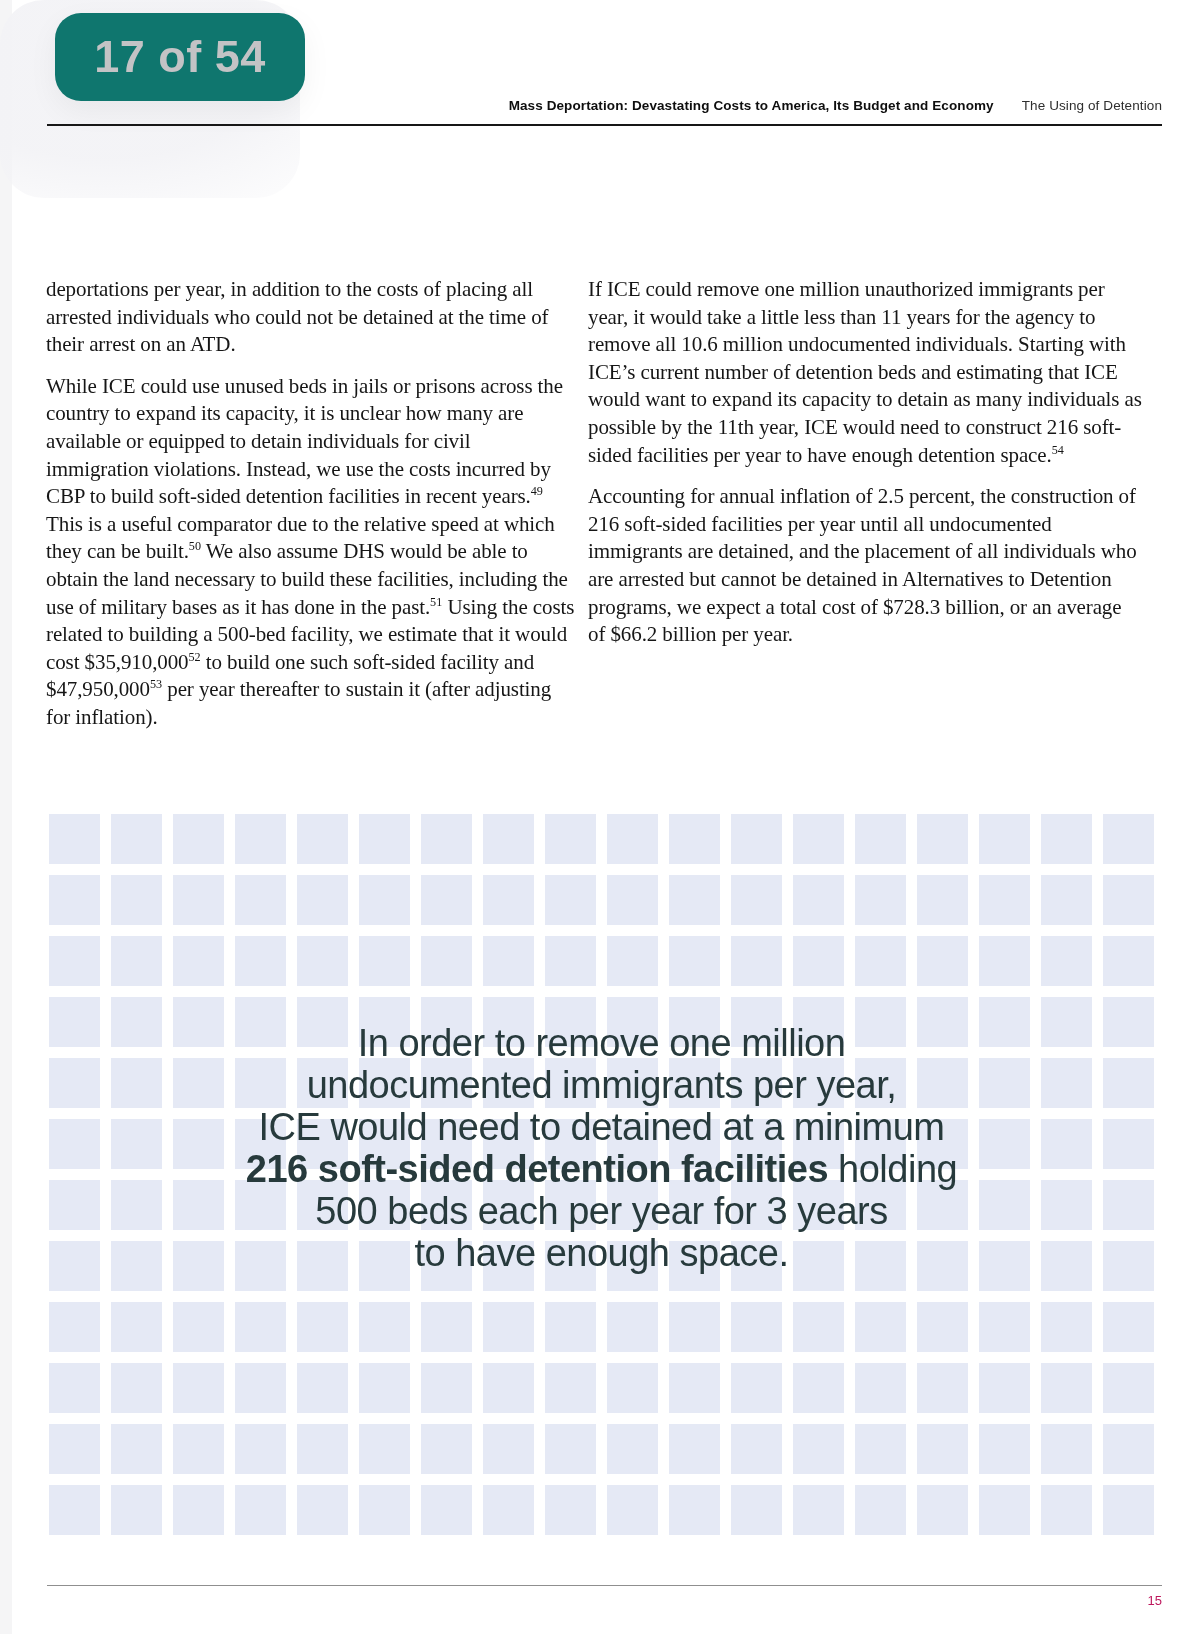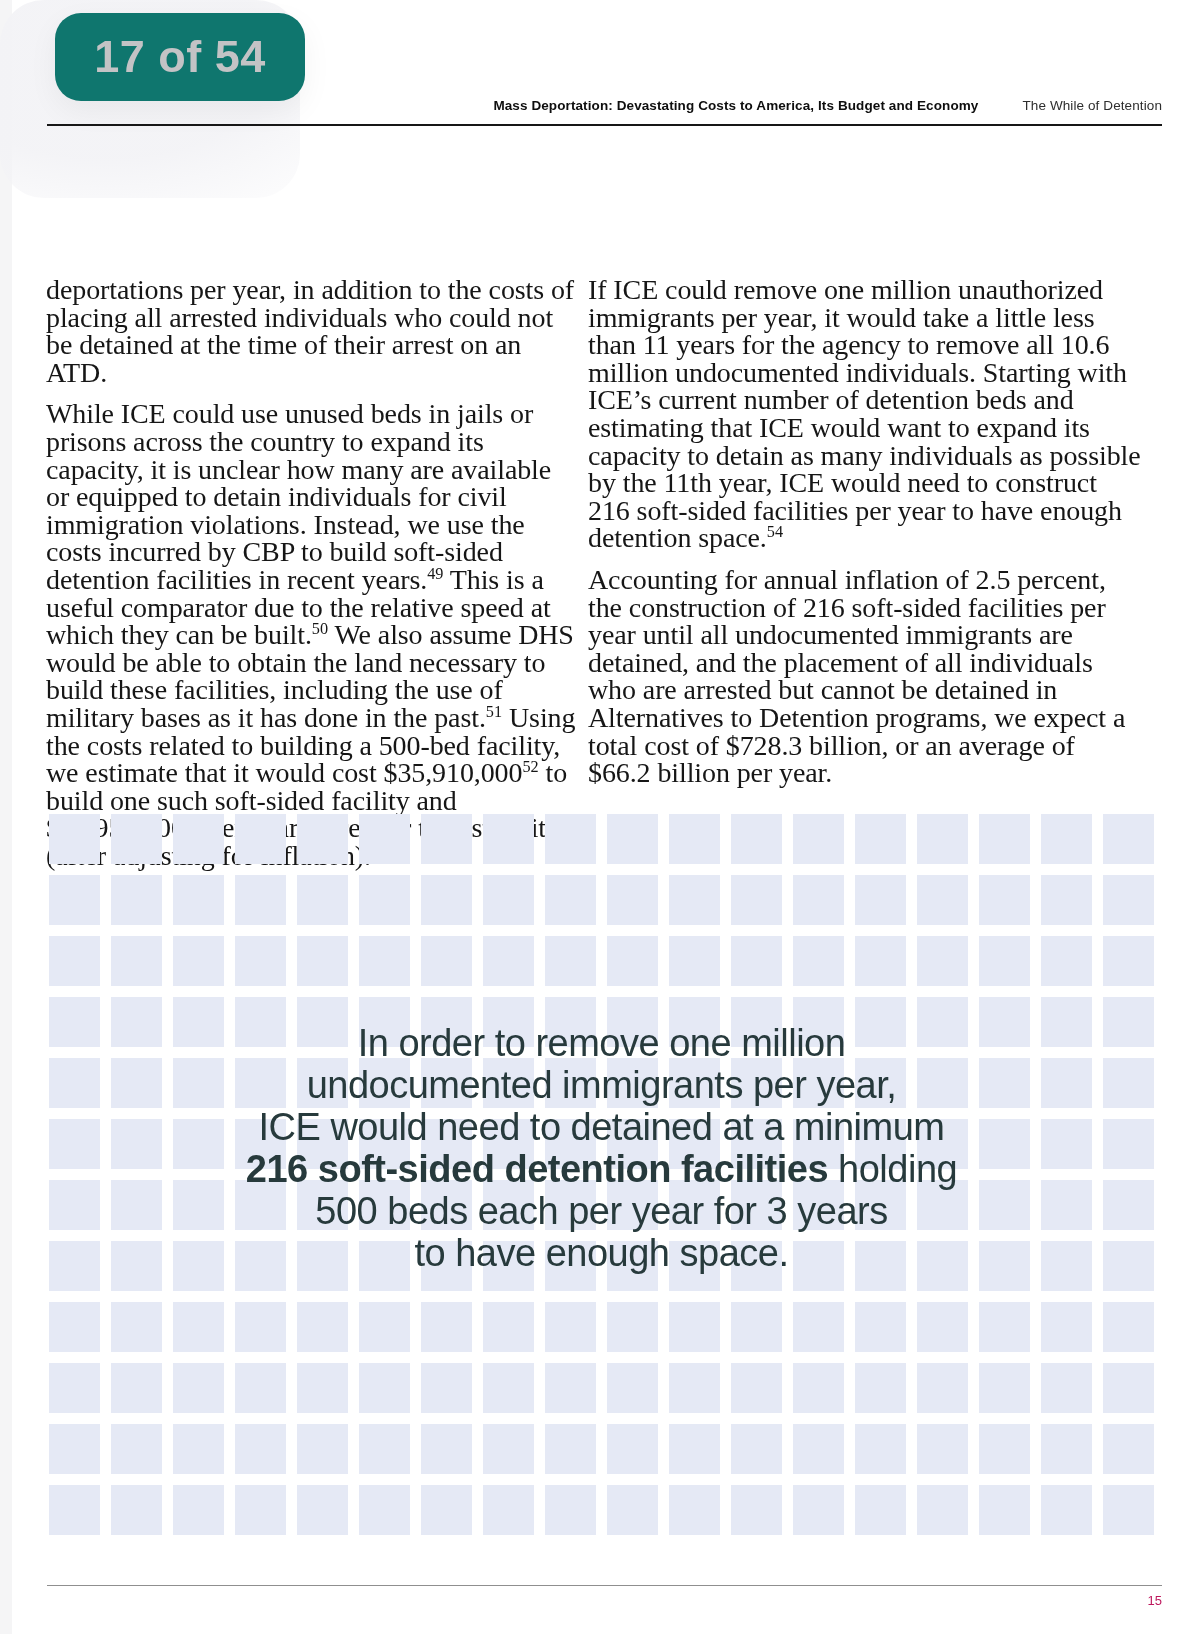--- a/index.html
+++ b/index.html
@@ -21,32 +21,32 @@
     display:flex;align-items:center;justify-content:center;
   }
   .hud-pill span{
     font-family:"Liberation Sans", sans-serif;font-size:45px;font-weight:600;
     color:var(--hud-text,#c3c3c5);letter-spacing:0.5px;
   }
 
   
   .header-row{
     position:absolute;top:99px;left:47px;right:17px;display:flex;justify-content:flex-end;
-    align-items:baseline;gap:44px;font-family:"Liberation Sans", sans-serif;font-size:13.5px;line-height:1;
+    align-items:baseline;gap:28px;font-family:"Liberation Sans", sans-serif;font-size:13.5px;line-height:1;
     white-space:nowrap;
   }
   .header-title{font-weight:700;color:#0e0e0e;letter-spacing:0.1px;}
   .header-section{font-weight:400;color:#2e2e2e;letter-spacing:0.1px;}
   .header-rule{position:absolute;top:124px;left:47px;right:17px;height:2px;background:var(--header-rule,#171717);}
 
   
   .col{position:absolute;top:276px;color:#161616;}
   .col-left{left:46px;width:530px;}
   .col-right{left:588px;width:555px;}
-  .col p{margin:0 0 14px 0;font-size:28px;line-height:27.6px;letter-spacing:-0.1px;}
+  .col p{margin:0 0 14px 0;font-size:21px;line-height:27.6px;letter-spacing:-0.1px;}
   .col p sup{font-size:0.58em;line-height:0;vertical-align:super;letter-spacing:0;margin-top:8px;}
 
   
   .facilities-grid{
     position:absolute;left:49px;top:814px;
     display:grid;grid-template-columns:repeat(18,51px);grid-auto-rows:50px;gap:11px 11px;
   }
   .facilities-grid div{background:var(--sq-color,#e5e9f5);}
 
   
@@ -70,21 +70,21 @@
 
 <div class="edge-strip"></div>
 
 <div class="hud-glow"></div>
 <div class="hud-pill">
   <span>17 of 54</span>
 </div>
 
 <div class="header-row">
   <span class="header-title">Mass Deportation: Devastating Costs to America, Its Budget and Economy</span>
-  <span class="header-section">The While of Detention</span>
+  <span class="header-section">The Using of Detention</span>
 </div>
 <div class="header-rule"></div>
 
 <div class="col col-left">
   <p><span>deportations per year, in addition to the costs of placing all arrested individuals who could not be detained at the time of their arrest on an ATD.</span></p>
   <p><span>While ICE could use unused beds in jails or prisons across the country to expand its capacity, it is unclear how many are available or equipped to detain individuals for civil immigration violations. Instead, we use the costs incurred by CBP to build soft-sided detention facilities in recent years.</span><sup>49</sup><span> This is a useful comparator due to the relative speed at which they can be built.</span><sup>50</sup><span> We also assume DHS would be able to obtain the land necessary to build these facilities, including the use of military bases as it has done in the past.</span><sup>51</sup><span> Using the costs related to building a 500-bed facility, we estimate that it would cost $35,910,000</span><sup>52</sup><span> to build one such soft-sided facility and $47,950,000</span><sup>53</sup><span> per year thereafter to sustain it (after adjusting for inflation).</span></p>
 </div>
 
 <div class="col col-right">
   <p><span>If ICE could remove one million unauthorized immigrants per year, it would take a little less than 11 years for the agency to remove all 10.6 million undocumented individuals. Starting with ICE’s current number of detention beds and estimating that ICE would want to expand its capacity to detain as many individuals as possible by the 11th year, ICE would need to construct 216 soft-sided facilities per year to have enough detention space.</span><sup>54</sup></p>

